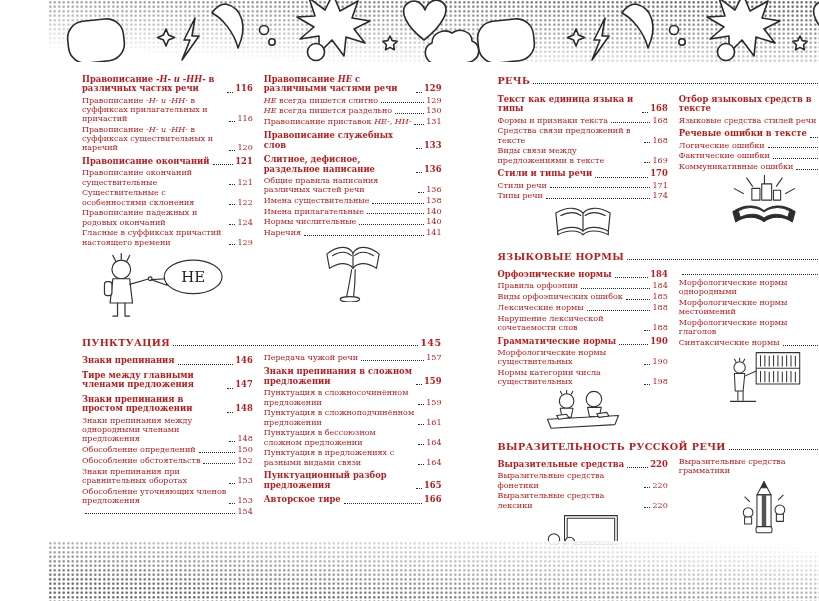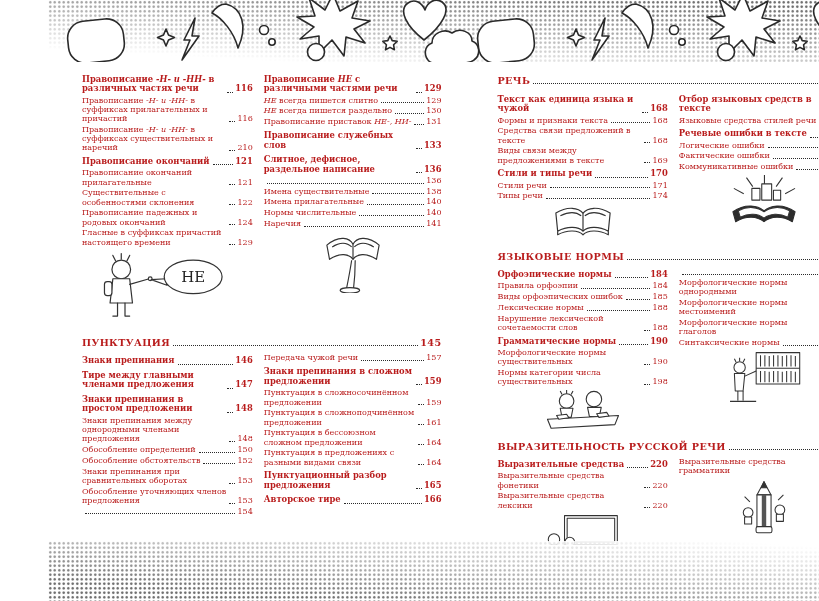--- a/index.html
+++ b/index.html
@@ -78,29 +78,29 @@
               <span class="num">116</span>
             </div>
             <div class="entry">
               <span class="txt">Правописание <i>-Н- и -НН-</i> в суффиксах прилагательных и причастий</span>
               <span class="leader"></span>
               <span class="num">116</span>
             </div>
             <div class="entry">
               <span class="txt">Правописание <i>-Н- и -НН-</i> в суффиксах существительных и наречий</span>
               <span class="leader"></span>
-              <span class="num">210</span>
+              <span class="num">120</span>
             </div>
             <div class="entry b">
               <span class="txt">Правописание окончаний</span>
               <span class="leader"></span>
               <span class="num">121</span>
             </div>
             <div class="entry">
-              <span class="txt">Правописание окончаний прилагательные</span>
+              <span class="txt">Правописание окончаний существительные</span>
               <span class="leader"></span>
               <span class="num">121</span>
             </div>
             <div class="entry">
               <span class="txt">Существительные с особенностями склонения</span>
               <span class="leader"></span>
               <span class="num">122</span>
             </div>
             <div class="entry">
               <span class="txt">Правописание падежных и родовых окончаний</span>
@@ -152,20 +152,21 @@
               <span class="txt">Правописание служебных слов</span>
               <span class="leader"></span>
               <span class="num">133</span>
             </div>
             <div class="entry b">
               <span class="txt">Слитное, дефисное, раздельное написание</span>
               <span class="leader"></span>
               <span class="num">136</span>
             </div>
             <div class="entry">
+              <span class="txt">Общие правила написания различных частей речи</span>
               <span class="leader"></span>
               <span class="num">136</span>
             </div>
             <div class="entry">
               <span class="txt">Имена существительные</span>
               <span class="leader"></span>
               <span class="num">138</span>
             </div>
             <div class="entry">
               <span class="txt">Имена прилагательные</span>
@@ -290,21 +291,21 @@
       </div>
     <div class="page pR" id="page-right">
         <div class="sec">
           <span class="txt">РЕЧЬ</span>
           <span class="leader"></span>
           <span class="num">167</span>
         </div>
         <div class="cols">
           <div class="col c1">
             <div class="entry b">
-              <span class="txt">Текст как единица языка и чужой</span>
+              <span class="txt">Текст как единица языка и типы</span>
               <span class="leader"></span>
               <span class="num">168</span>
             </div>
             <div class="entry">
               <span class="txt">Формы и признаки текста</span>
               <span class="leader"></span>
               <span class="num">168</span>
             </div>
             <div class="entry">
               <span class="txt">Средства связи предложений в тексте</span>

